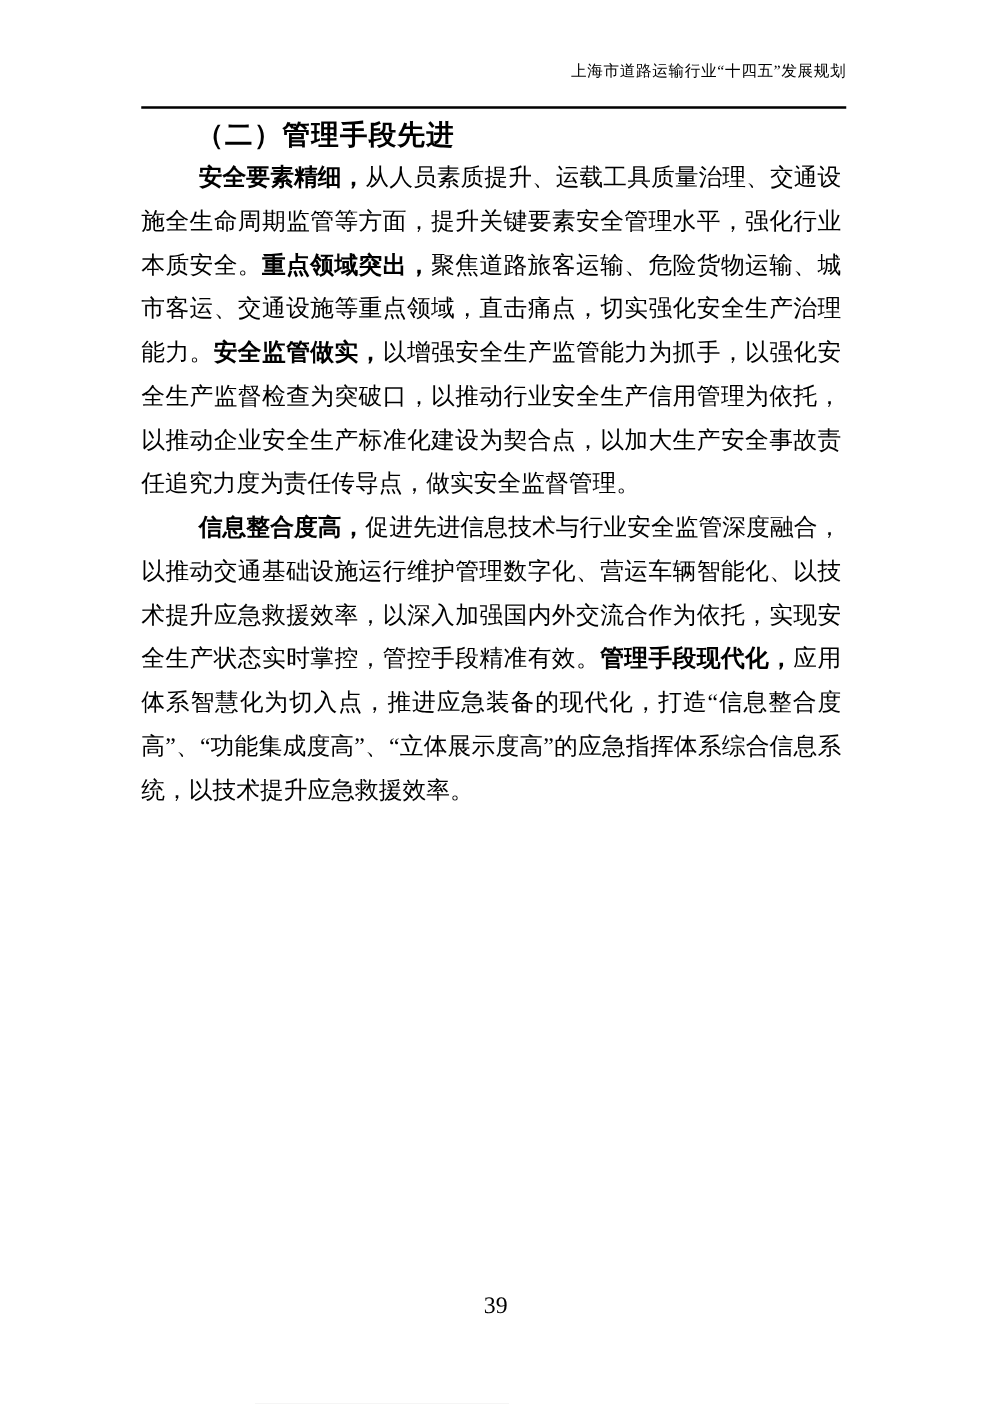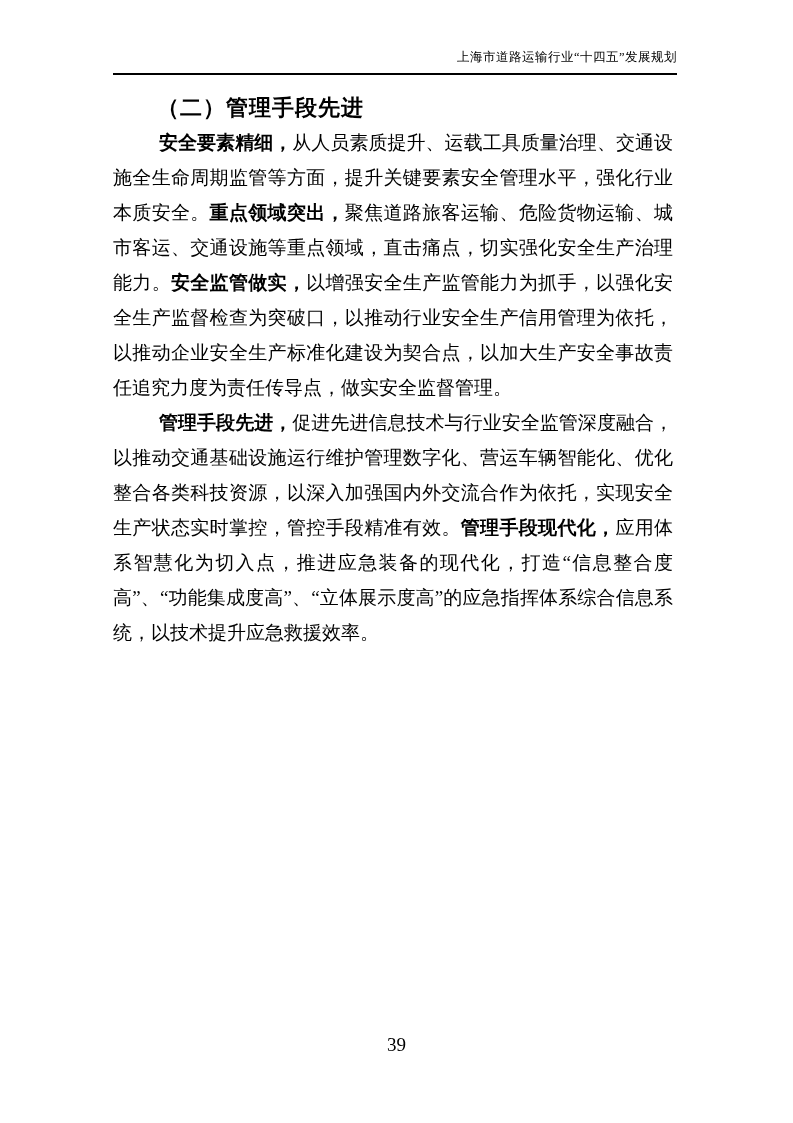--- a/index.html
+++ b/index.html
@@ -16,21 +16,21 @@
   }
   .page-header {
     position: absolute;
     top: 48px;
     left: 113px;
     width: 564px;
     text-align: right;
     font-size: 12.5px;
     line-height: 18px;
     letter-spacing: 0.5px;
-    padding-bottom: 7px;
+    padding-bottom: 19px;
     border-bottom: 2px solid #000000;
   }
   .content {
     position: absolute;
     top: 90px;
     left: 113px;
     width: 560px;
   }
   .section-heading {
     font-family: "Liberation Sans", "DejaVu Sans", sans-serif;
@@ -73,21 +73,21 @@
 
     <div class="section">
       <h2 class="section-heading">（二）管理手段先进</h2>
       <p class="body-para">
         <span class="bold-run">安全要素精细，</span><span class="text-run">从人员素质提升、运载工具质量治理、交通设施全生命周期监管等方面，提升关键要素安全管理水平，强化行业本质安全。</span><span class="bold-run">重点领域突出，</span><span class="text-run">聚焦道路旅客运输、危险货物运输、城市客运、交通设施等重点领域，直击痛点，切实强化安全生产治理能力。</span><span class="bold-run">安全监管做实，</span><span class="text-run">以增强安全生产监管能力为抓手，以强化安全生产监督检查为突破口，以推动行业安全生产信用管理为依托，以推动企业安全生产标准化建设为契合点，以加大生产安全事故责任追究力度为责任传导点，做实安全监督管理。</span>
       </p>
     </div>
 
     <div class="section">
       <p class="body-para">
-        <span class="bold-run">管理手段先进，</span><span class="text-run">促进先进信息技术与行业安全监管深度融合，以推动交通基础设施运行维护管理数字化、营运车辆智能化、优化整合各类科技资源，以深入加强国内外交流合作为依托，实现安全生产状态实时掌控，管控手段精准有效。</span><span class="bold-run">管理手段现代化，</span><span class="text-run">应用体系智慧化为切入点，推进应急装备的现代化，打造“信息整合度高”、“功能集成度高”、“立体展示度高”的应急指挥体系综合信息系统，以技术提升应急救援效率。</span>
+        <span class="bold-run">信息整合度高，</span><span class="text-run">促进先进信息技术与行业安全监管深度融合，以推动交通基础设施运行维护管理数字化、营运车辆智能化、以技术提升应急救援效率，以深入加强国内外交流合作为依托，实现安全生产状态实时掌控，管控手段精准有效。</span><span class="bold-run">管理手段现代化，</span><span class="text-run">应用体系智慧化为切入点，推进应急装备的现代化，打造“信息整合度高”、“功能集成度高”、“立体展示度高”的应急指挥体系综合信息系统，以技术提升应急救援效率。</span>
       </p>
     </div>
 
   </div>
 
   <div class="page-footer">
     <span>39</span>
   </div>
 
 </div>

